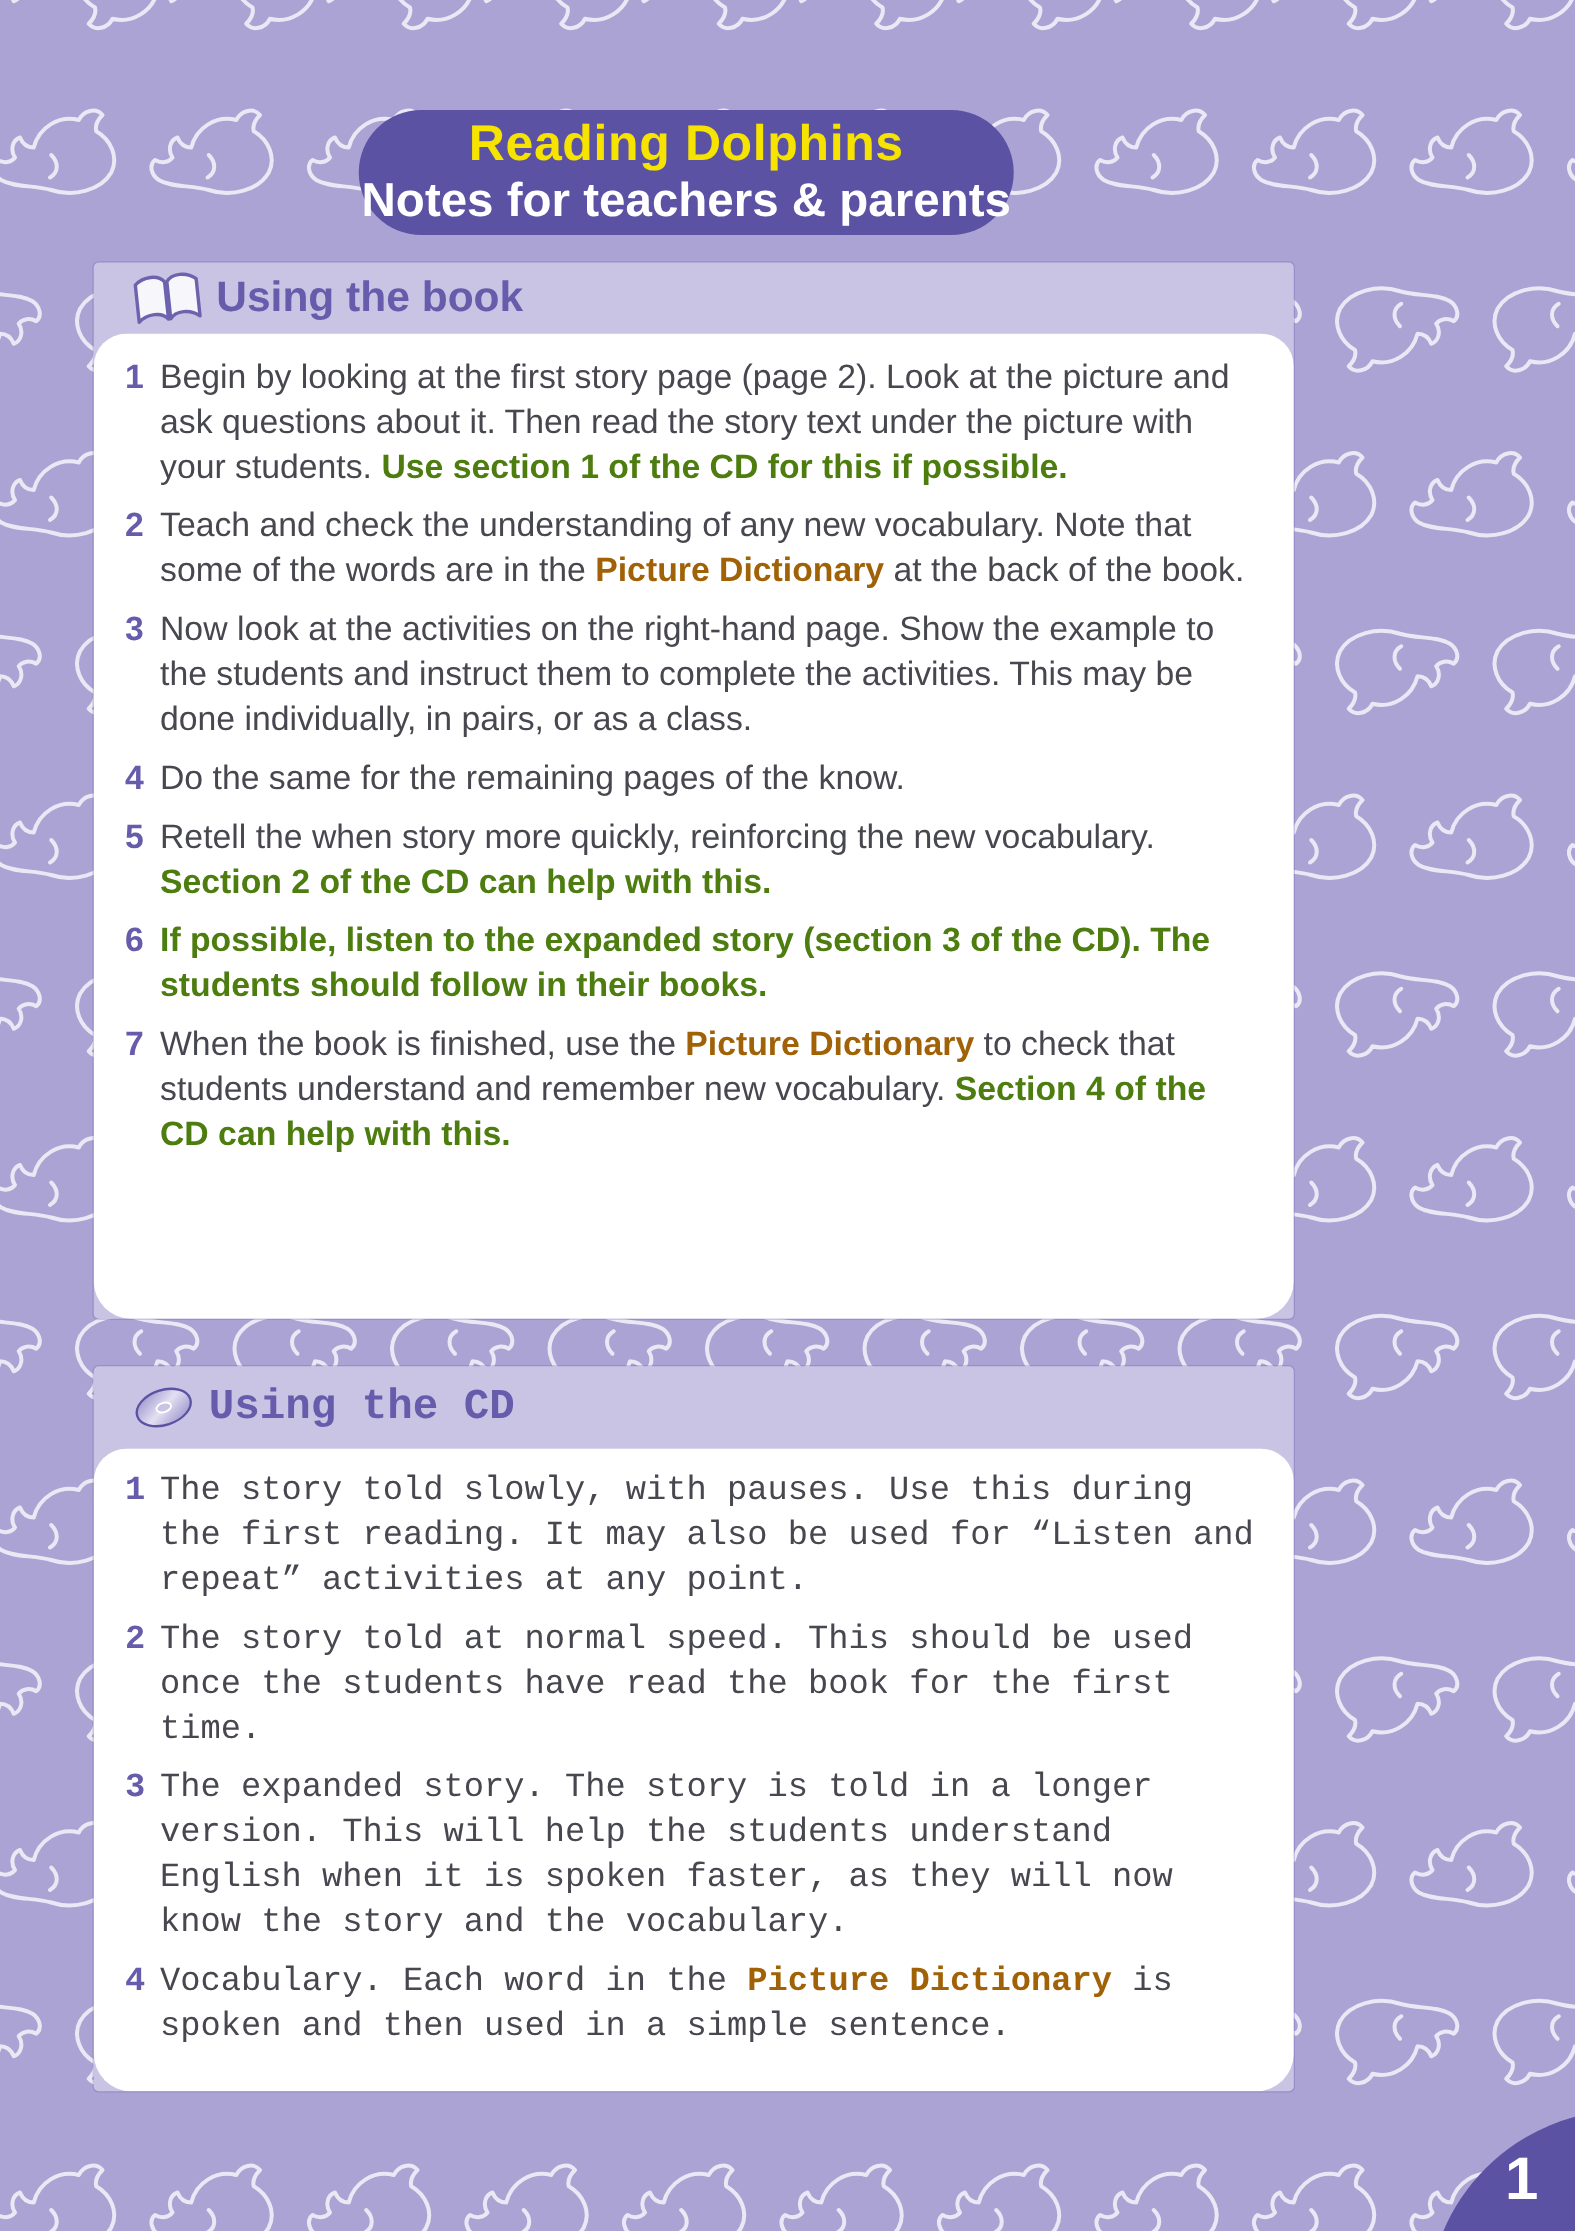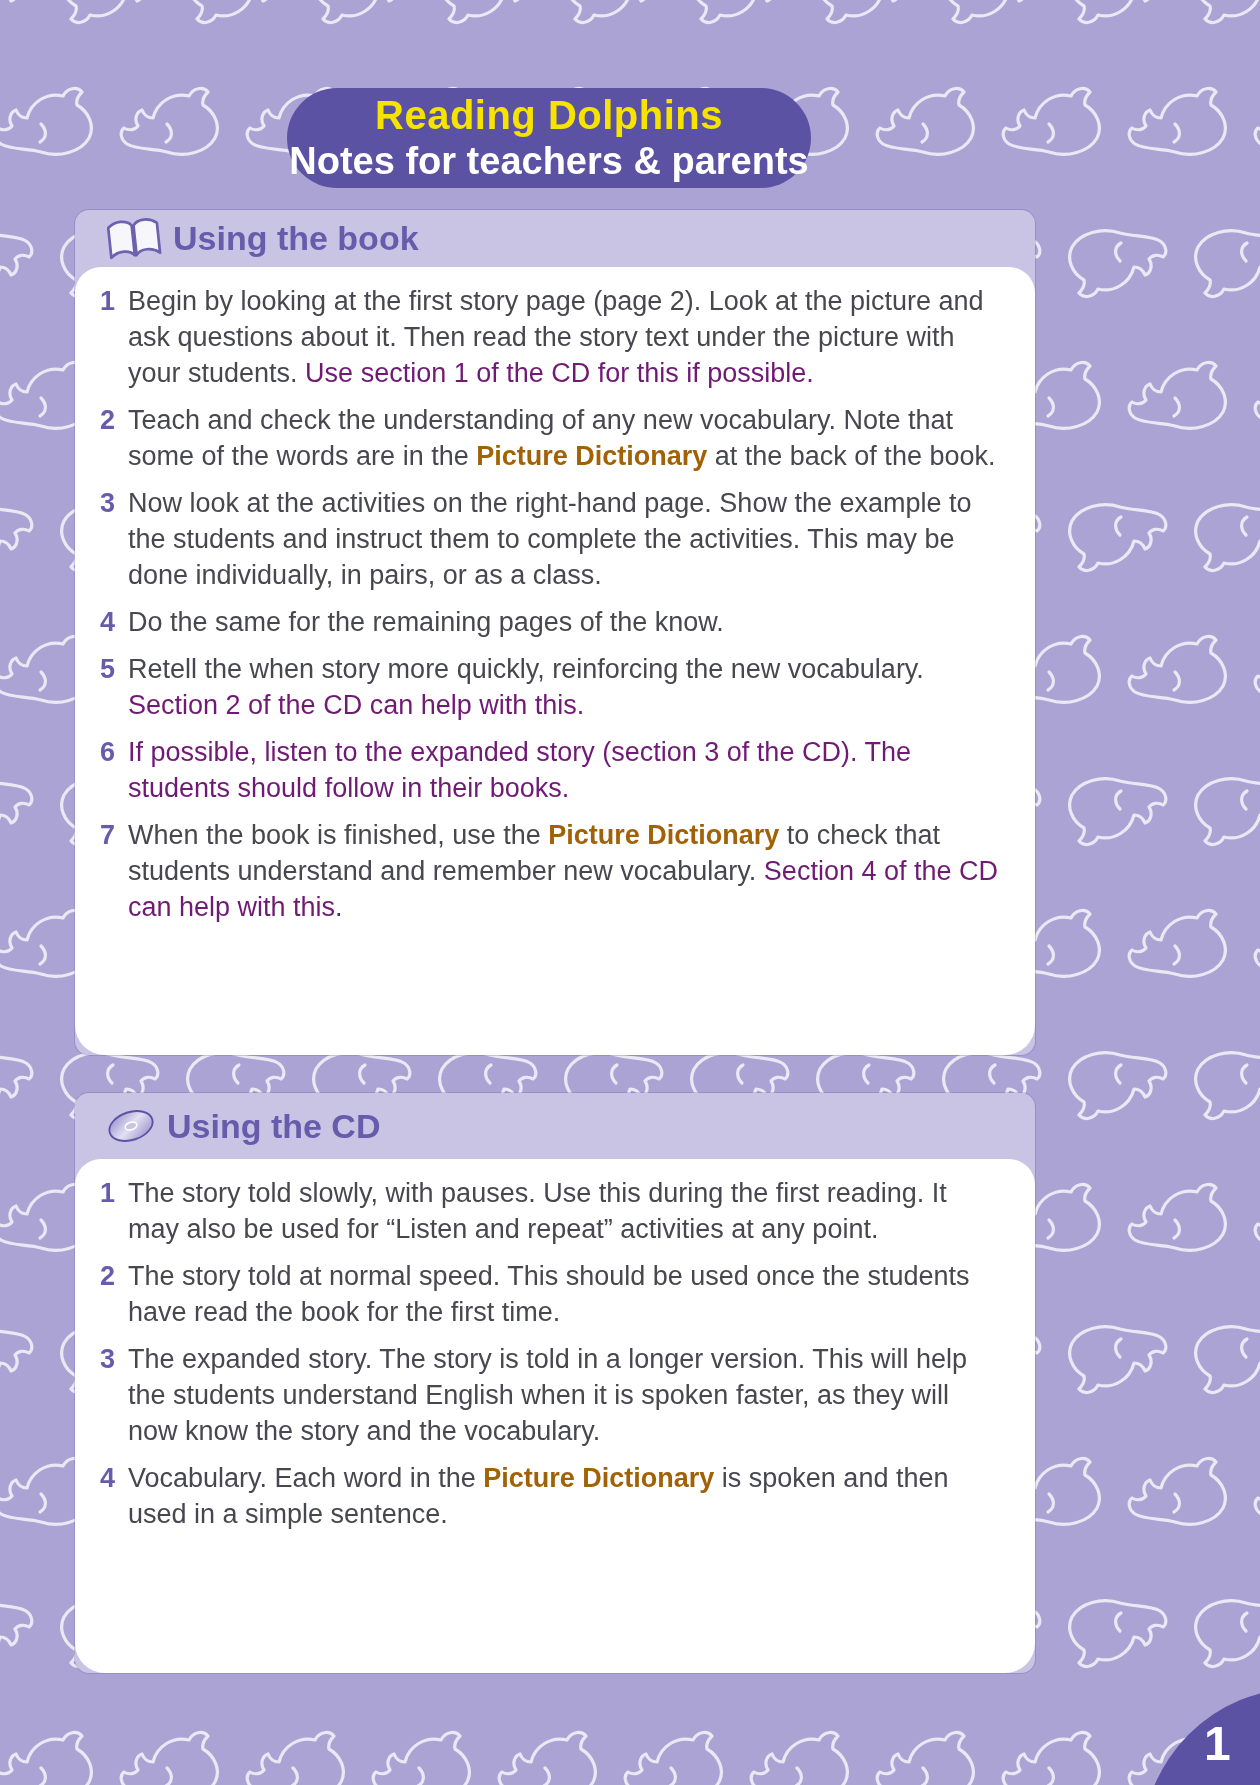--- a/index.html
+++ b/index.html
@@ -18,25 +18,25 @@
     position:absolute;z-index:3;left:287px;top:88px;width:524px;height:100px;
     background:#5b52a4;border-radius:50px;text-align:center;
     display:flex;flex-direction:column;justify-content:center;gap:2px;
   }
   .badge-title{color:#f6e400;font-size:40px;font-weight:bold;letter-spacing:.5px;}
   .badge-subtitle{color:#ffffff;font-size:38px;font-weight:bold;}
 
   
   .card{
     position:absolute;z-index:2;left:75px;width:960px;
-    background:#c9c4e4;border-radius:14px;overflow:hidden;
+    background:#c9c4e4;border-radius:4px;overflow:hidden;
     box-shadow:0 0 0 1px rgba(90,82,164,.25);
   }
   .card-book{top:210px;height:845px;}
-  .card-cd{top:1093px;height:580px;}
+  .card-cd{top:1093px;height:580px;font-family:Liberation Mono, monospace;}
   .card-head{display:flex;align-items:center;padding:0 0 0 30px;gap:10px;}
   .card-book .card-head{height:57px;}
   .card-cd .card-head{height:66px;}
   .card-head h2{margin:0;font-size:34px;font-weight:bold;color:#665cab;}
   .icon{display:inline-flex;align-items:center;}
 
   .card-body{
     position:absolute;left:0;right:0;bottom:0;background:#ffffff;
     border-radius:26px 26px 30px 30px;
     padding:16px 30px 16px 25px;box-sizing:border-box;
@@ -44,21 +44,21 @@
   .card-book .card-body{top:57px;}
   .card-cd .card-body{top:66px;}
 
   .intro{margin:0 0 11px 28px;font-size:27px;line-height:36px;color:#47474f;}
 
   .item{display:flex;margin:0 0 11px 0;}
   .item-num{flex:0 0 28px;font-size:27px;line-height:36px;font-weight:bold;color:#665cab;}
   .item-text{flex:1;margin:0;font-size:27px;line-height:36px;color:#47474f;}
   .seg-normal{color:#47474f;}
   .seg-bold{font-weight:bold;color:#a16207;}
-  .seg-purple{font-weight:normal;color:#701a75;}
+  .seg-purple{font-weight:bold;color:#4d7c0f;}
 
   
   .page-circle{
     position:absolute;z-index:1;left:1142px;top:1688px;width:318px;height:318px;
     border-radius:50%;background:#5b52a4;
   }
   .page-num{
     position:absolute;left:62px;top:28px;color:#ffffff;
     font-size:48px;font-weight:600;
   }

